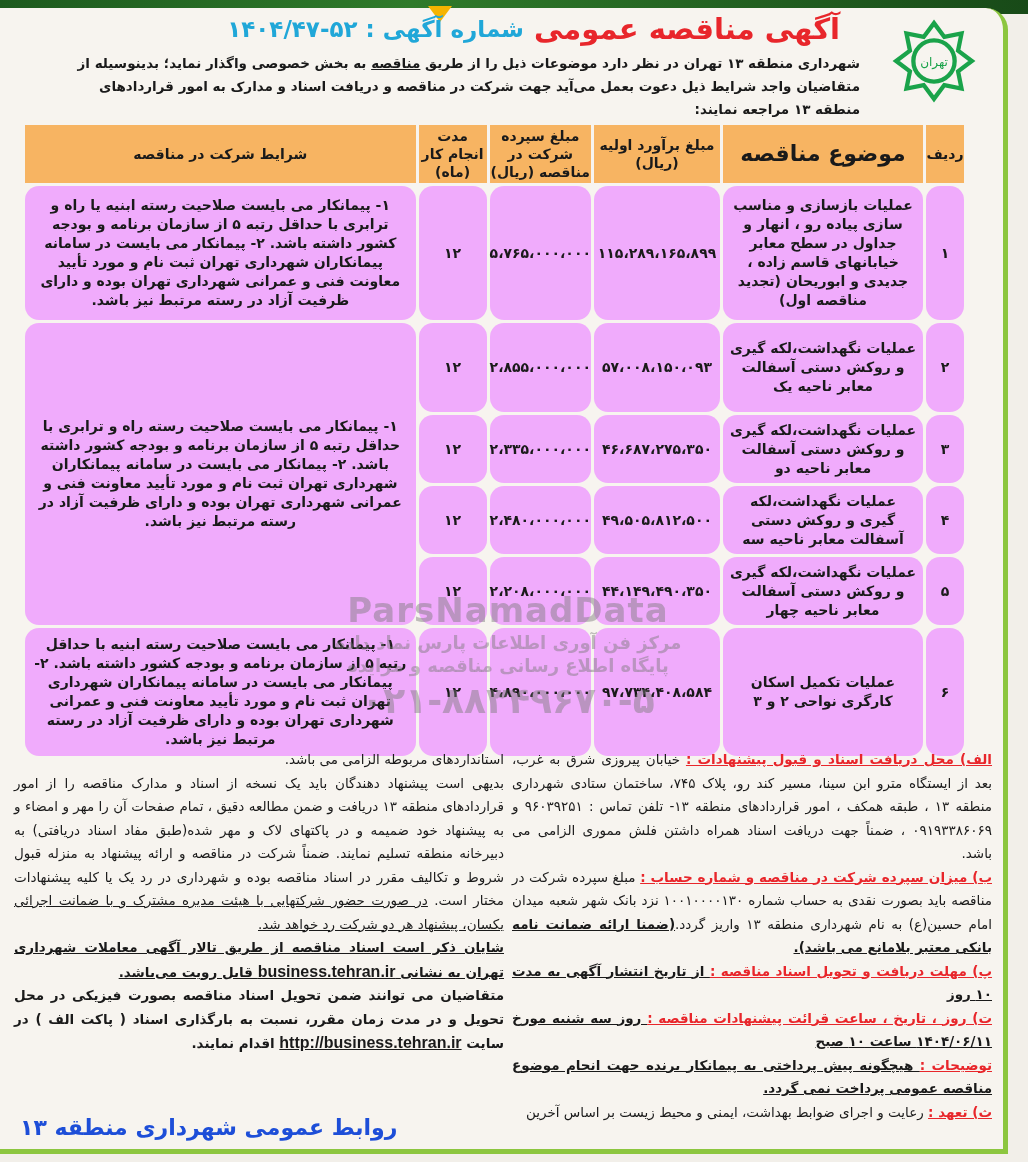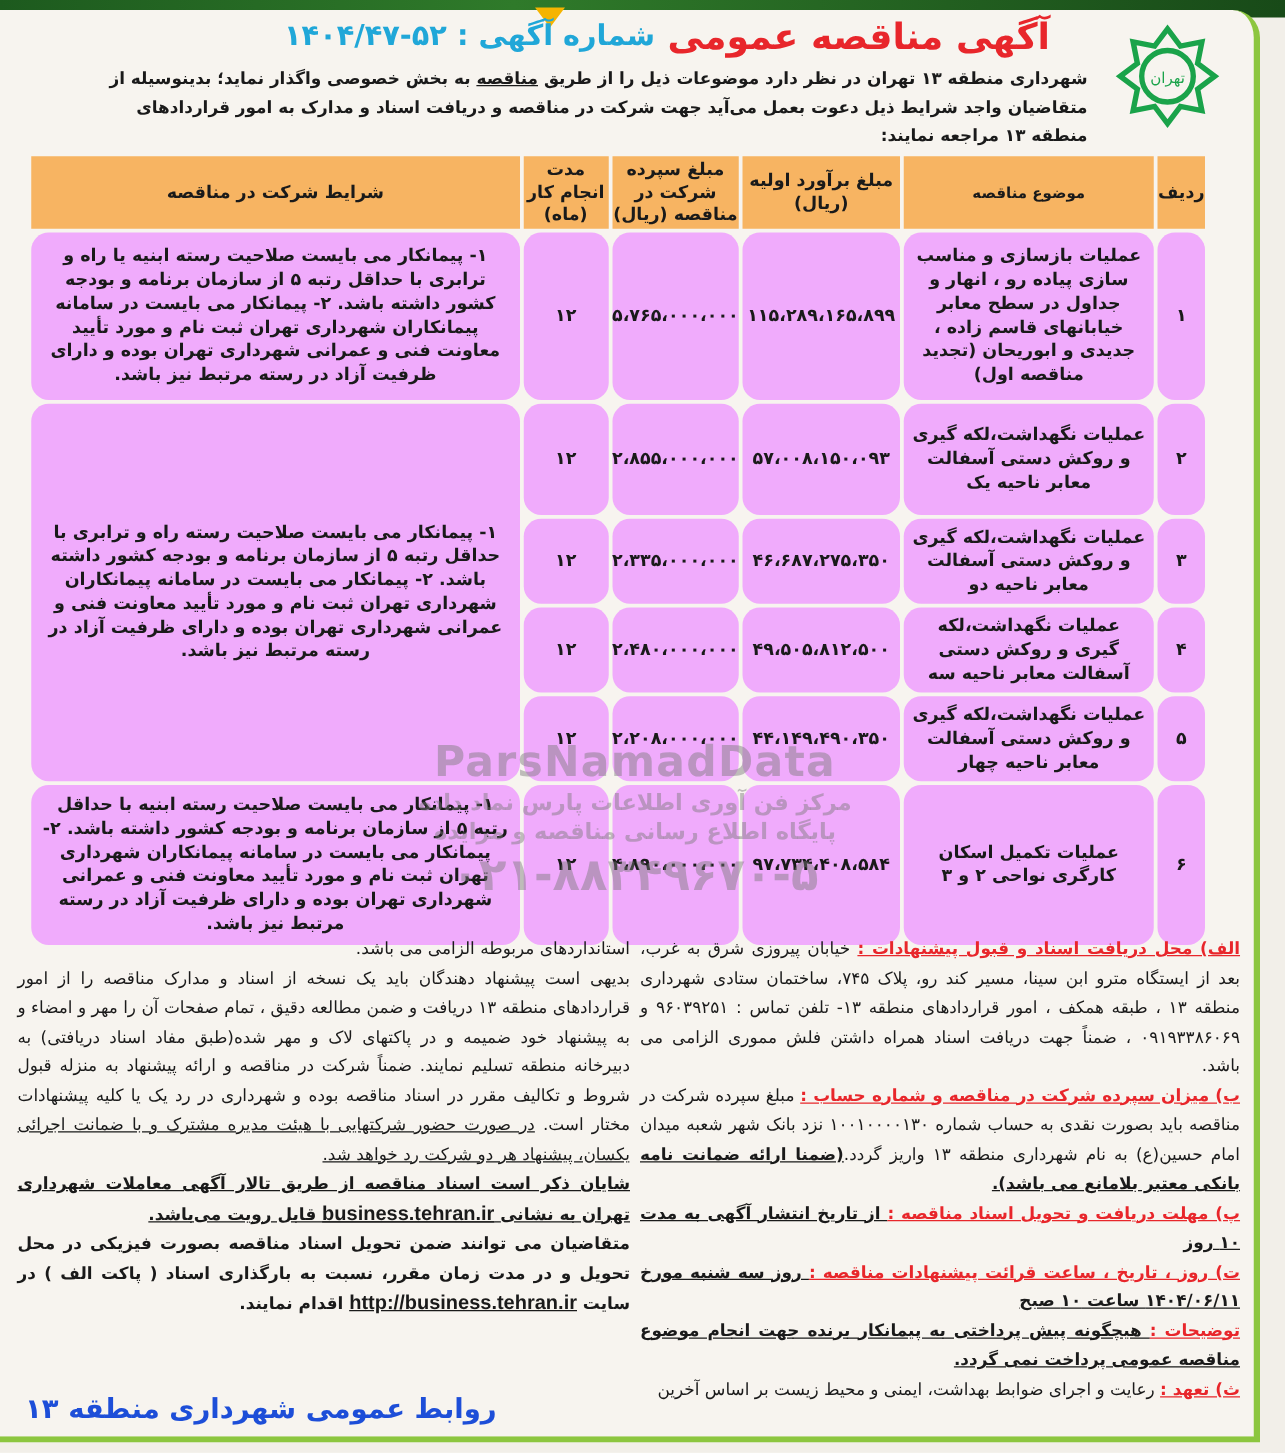--- a/index.html
+++ b/index.html
@@ -29,35 +29,35 @@
   .logo {
     position: absolute; left: 886px; top: 18px; width: 96px; height: 86px;
   }
   .title-row {
     position: absolute; top: 10px; left: 220px; width: 620px; height: 38px;
     direction: rtl; display: flex; align-items: center; gap: 10px;
   }
   .title-main { color: #e8262b; font-weight: bold; font-size: 29px; }
   .title-num { color: #20a7d8; font-weight: bold; font-size: 23px; }
   .intro {
-    position: absolute; top: 52px; left: 70px; width: 800px;
+    position: absolute; top: 52px; left: 60px; width: 800px;
     direction: rtl; font-size: 13.5px; line-height: 23px; font-weight: bold;
   }
   .intro .strong { font-weight: bold; }
   .intro .u { text-decoration: underline; }
   table.tender {
     position: absolute; top: 122px; left: 22px; width: 945px;
     direction: rtl; border-collapse: separate; border-spacing: 3px;
     font-weight: bold;
   }
   table.tender th {
     background: #f7b462; height: 58px; font-size: 14px; text-align: center;
     line-height: 18px;
   }
-  table.tender th.big { font-size: 12px; }
+  table.tender th.big { font-size: 22px; }
   table.tender td {
     background: #f0abfc; text-align: center; font-size: 14px; line-height: 19px; border-radius: 14px;
   }
   td.num { font-size: 13px; direction: ltr; }
   td.cond { font-size: 13.5px; line-height: 20px; padding: 4px 6px; }
   .watermark {
     position: absolute; left: 258px; top: 590px; width: 500px; text-align: center;
     font-family: "DejaVu Sans", sans-serif; font-weight: bold; color: rgba(120,120,120,0.45);
     pointer-events: none;
   }

